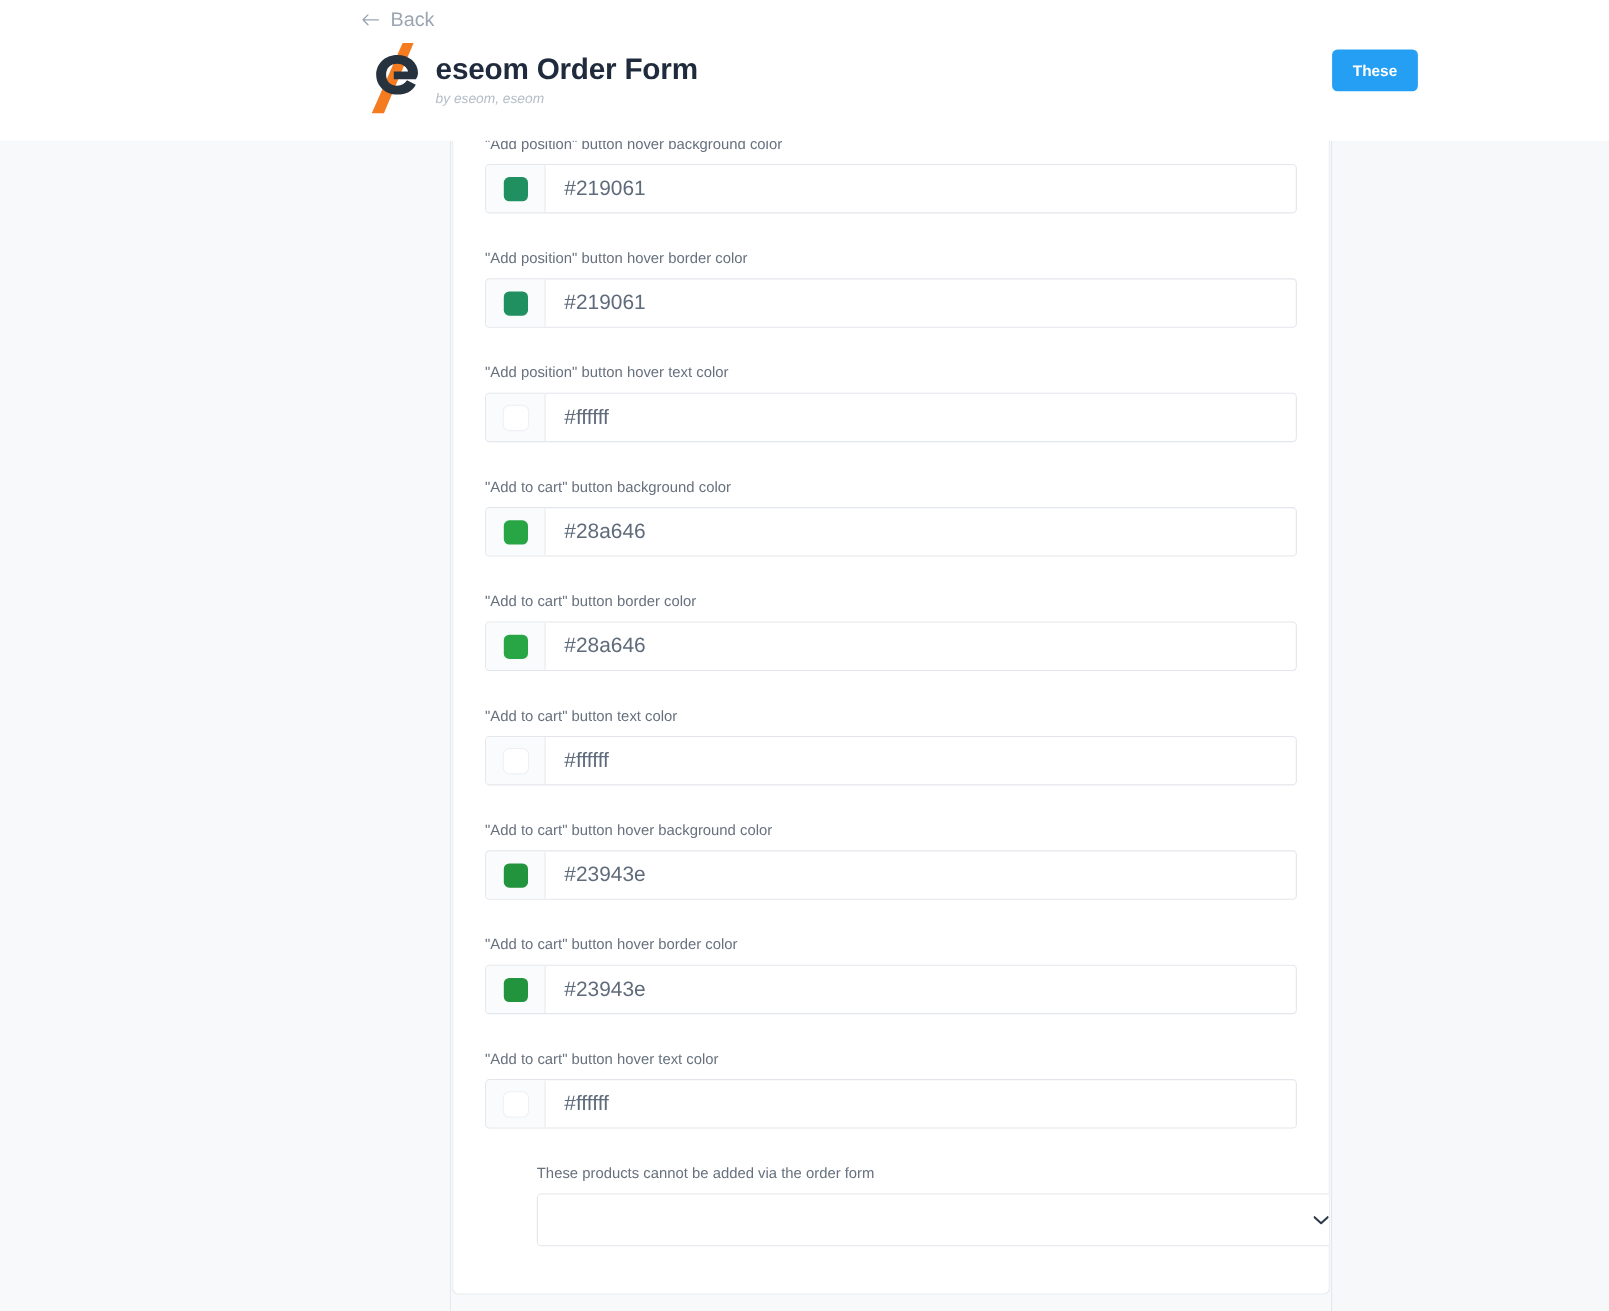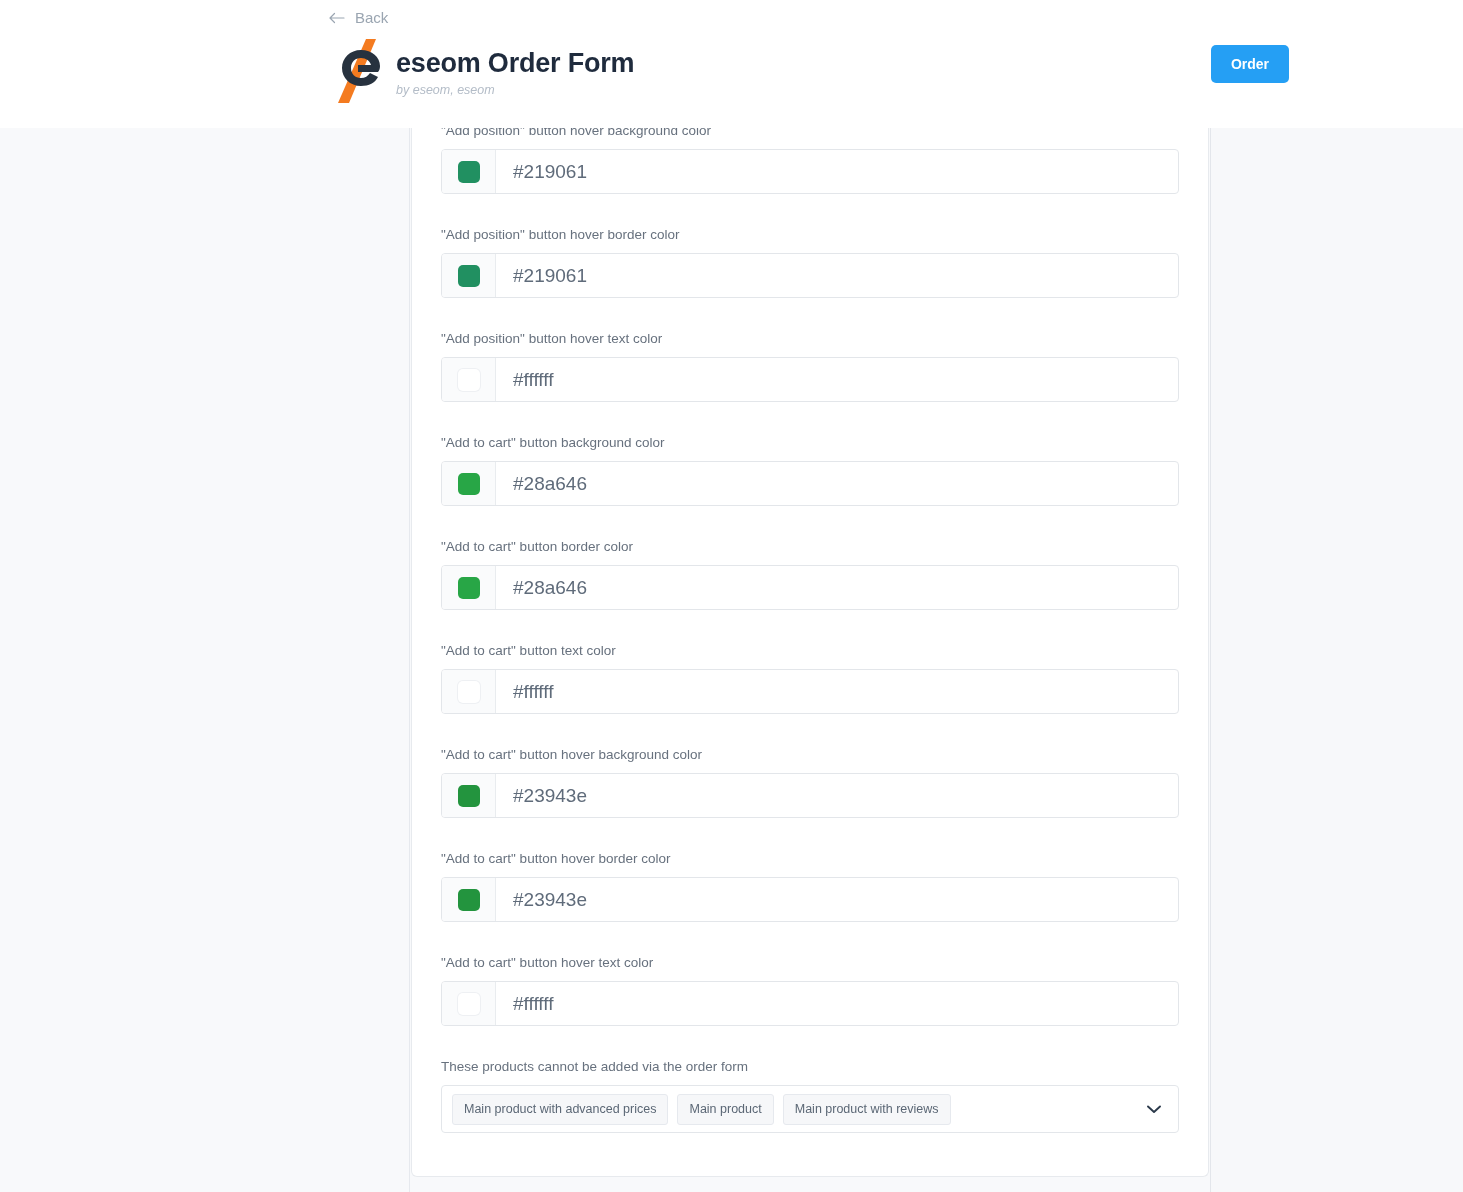--- a/index.html
+++ b/index.html
@@ -28,21 +28,21 @@
   }
 
   .back-link {
     position: absolute;
     top: 9px;
     left: 329px;
     display: flex;
     align-items: center;
     gap: 9px;
     color: #9aa5b1;
-    font-size: 15px;
+    font-size: 18px;
     cursor: pointer;
     text-decoration: none;
     line-height: 18px;
   }
   .back-arrow {
     display: inline-block;
     width: 17px;
     height: 14px;
     position: relative;
     flex: none;
@@ -259,21 +259,21 @@
                  C37 40 40 38 42 35 L50 39 C47 45 41 48 33 48 C22 48 14 40 14 30
                  C14 20 22 12 33 12 Z" fill="#27323f"></path>
       </svg>
     </span>
     <span class="title-block">
       <span class="app-title">eseom Order Form</span>
       <span class="app-subtitle">by eseom, eseom</span>
     </span>
   </div>
 
-  <button class="save-button">Order</button>
+  <button class="save-button">These</button>
 </div>
 
 <div class="page-body">
 
   <div class="left-rail"></div>
   <div class="right-rail"></div>
 
   <div class="content-card">
     <div class="fields">
 
@@ -360,28 +360,23 @@
       <div class="field-group" style="top:829px;">
         <div class="field-label">"Add to cart" button hover text color</div>
         <div class="color-control">
           <span class="swatch-cell">
             <span class="swatch is-white"></span>
           </span>
           <span class="color-value">#ffffff</span>
         </div>
       </div>
 
-      <div class="field-group" style="top:933px;">
+      <div class="field-group" style="top:933px;margin-left:47px;">
         <div class="field-label">These products cannot be added via the order form</div>
         <div class="multiselect">
-          <div class="chips">
-            <span class="chip">Main product with advanced prices</span>
-            <span class="chip">Main product</span>
-            <span class="chip">Main product with reviews</span>
-          </div>
           <span class="ms-chevron">
             <svg width="14" height="9" viewBox="0 0 14 9" fill="none">
               <path d="M1 1.5 L7 7 L13 1.5" stroke="#2c3a4b" stroke-width="1.9" stroke-linecap="round" stroke-linejoin="round"></path>
             </svg>
           </span>
         </div>
       </div>
 
     </div>
   </div>

